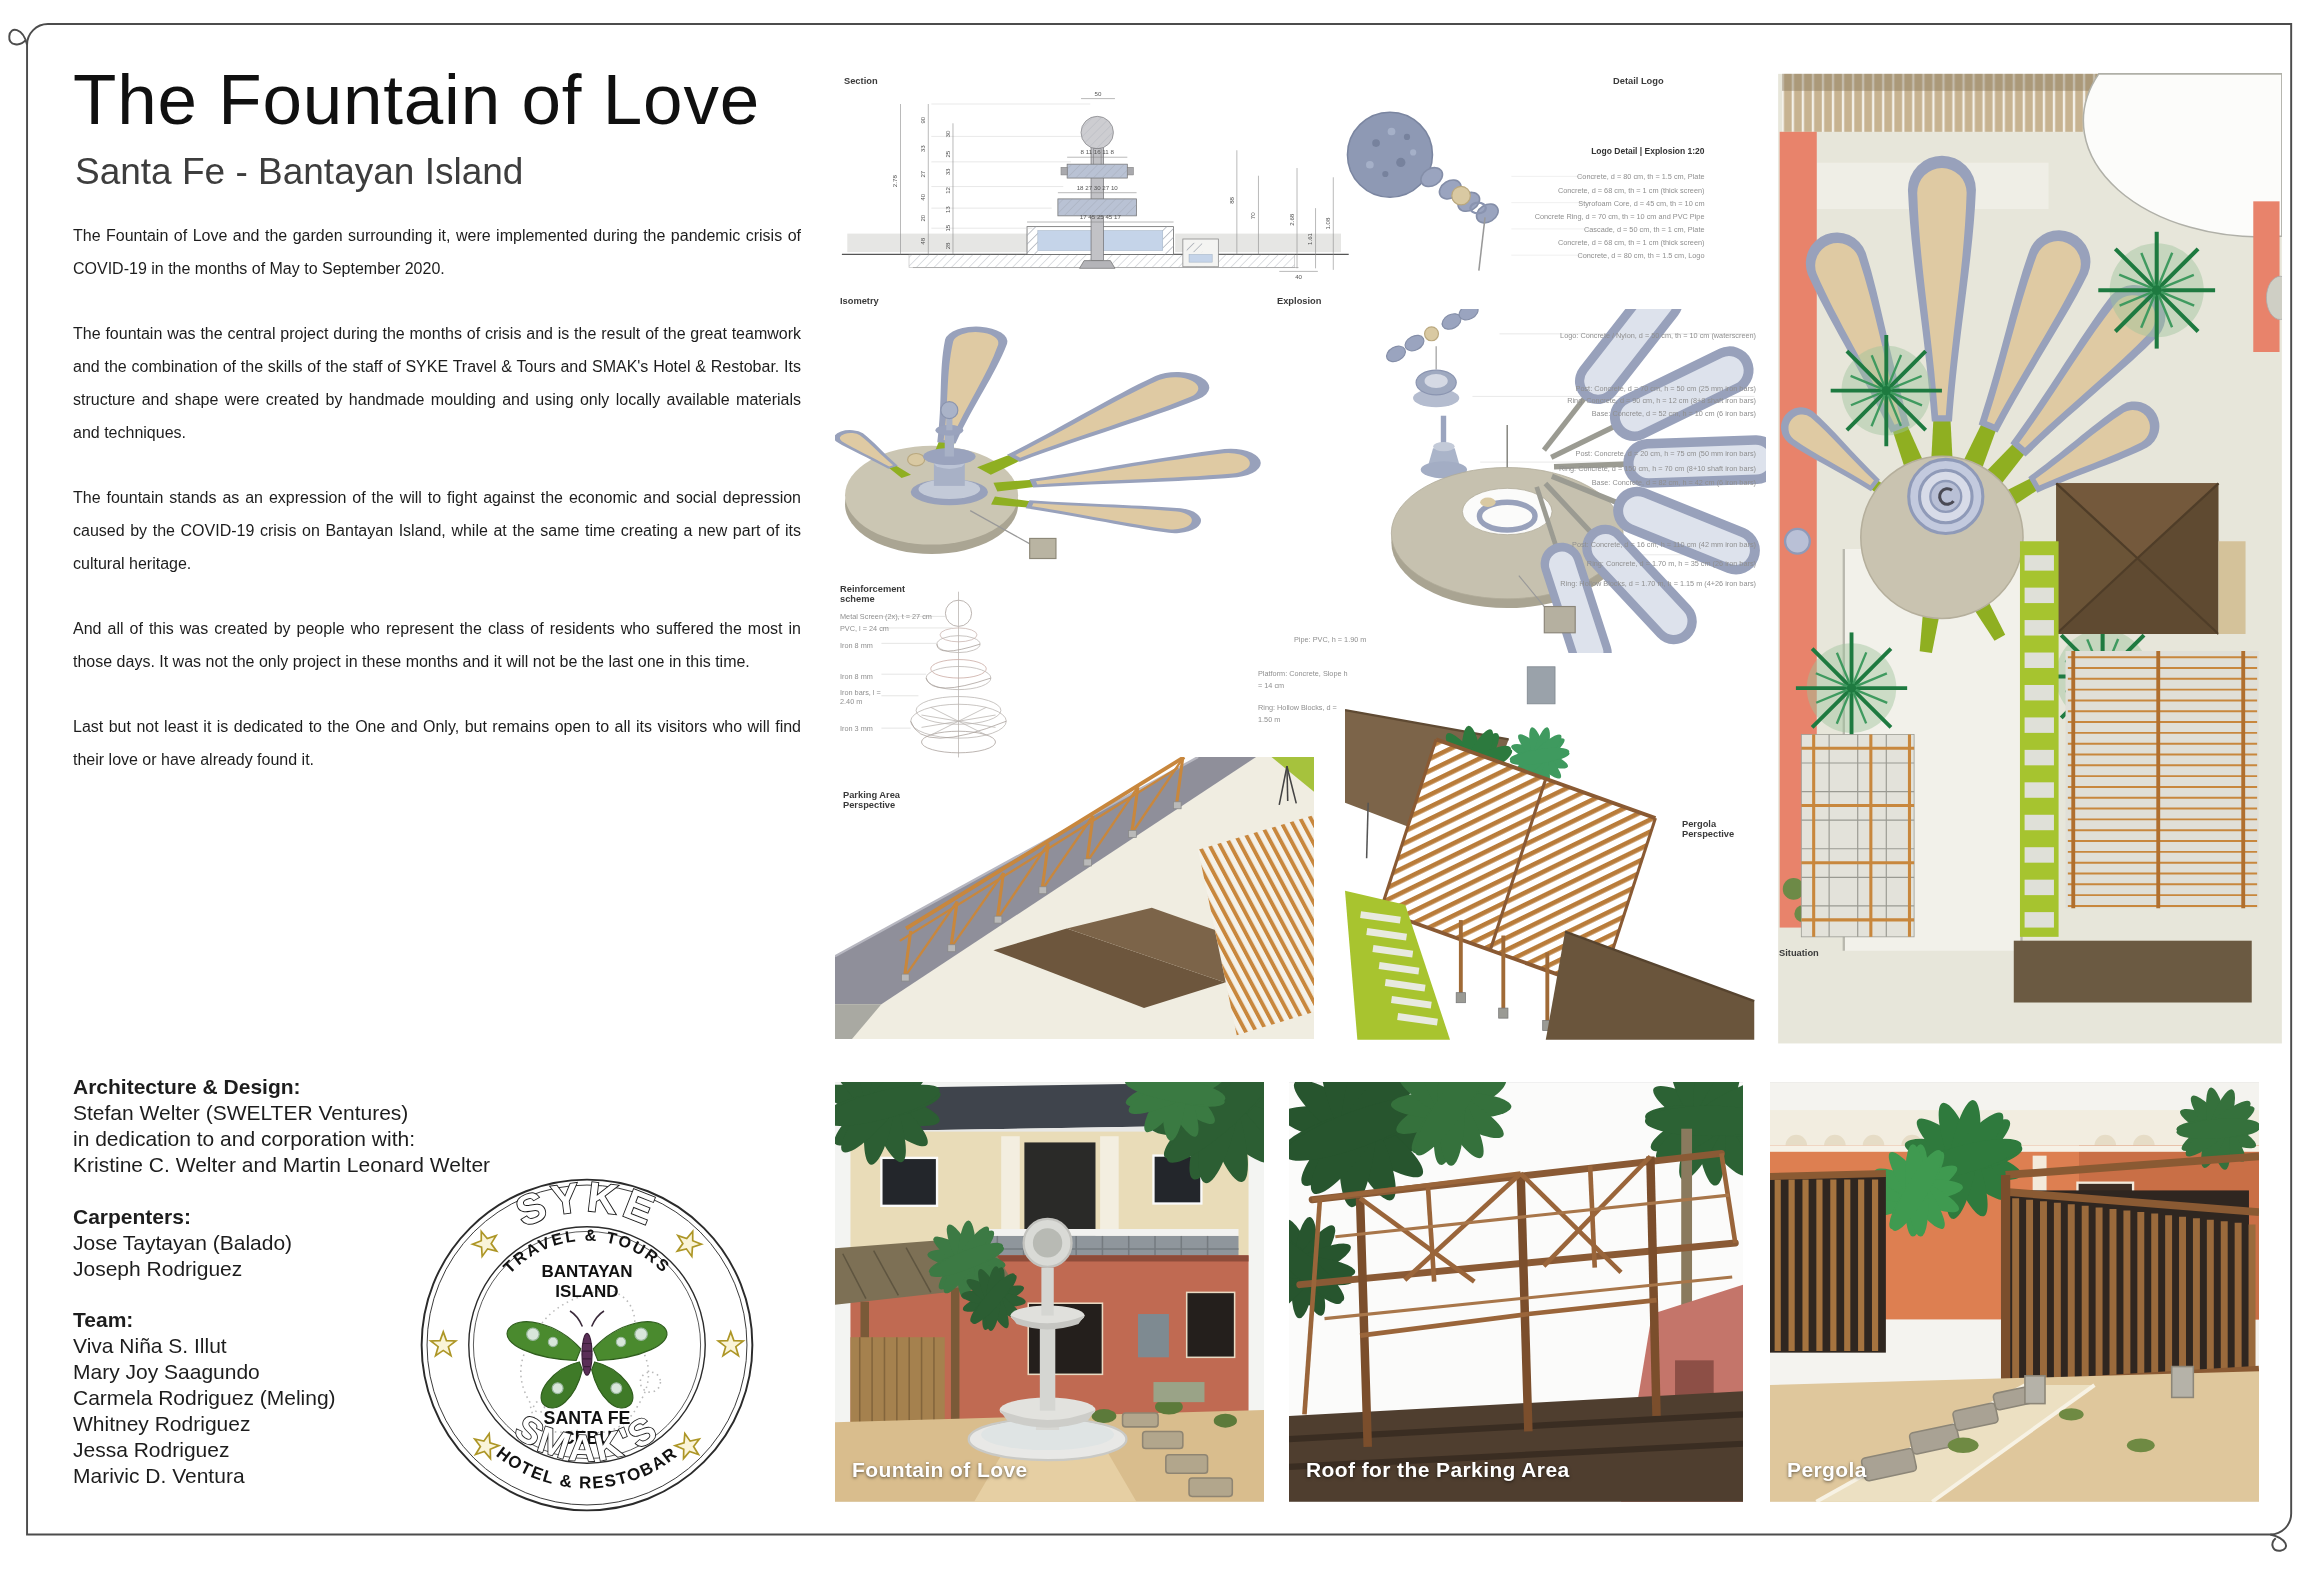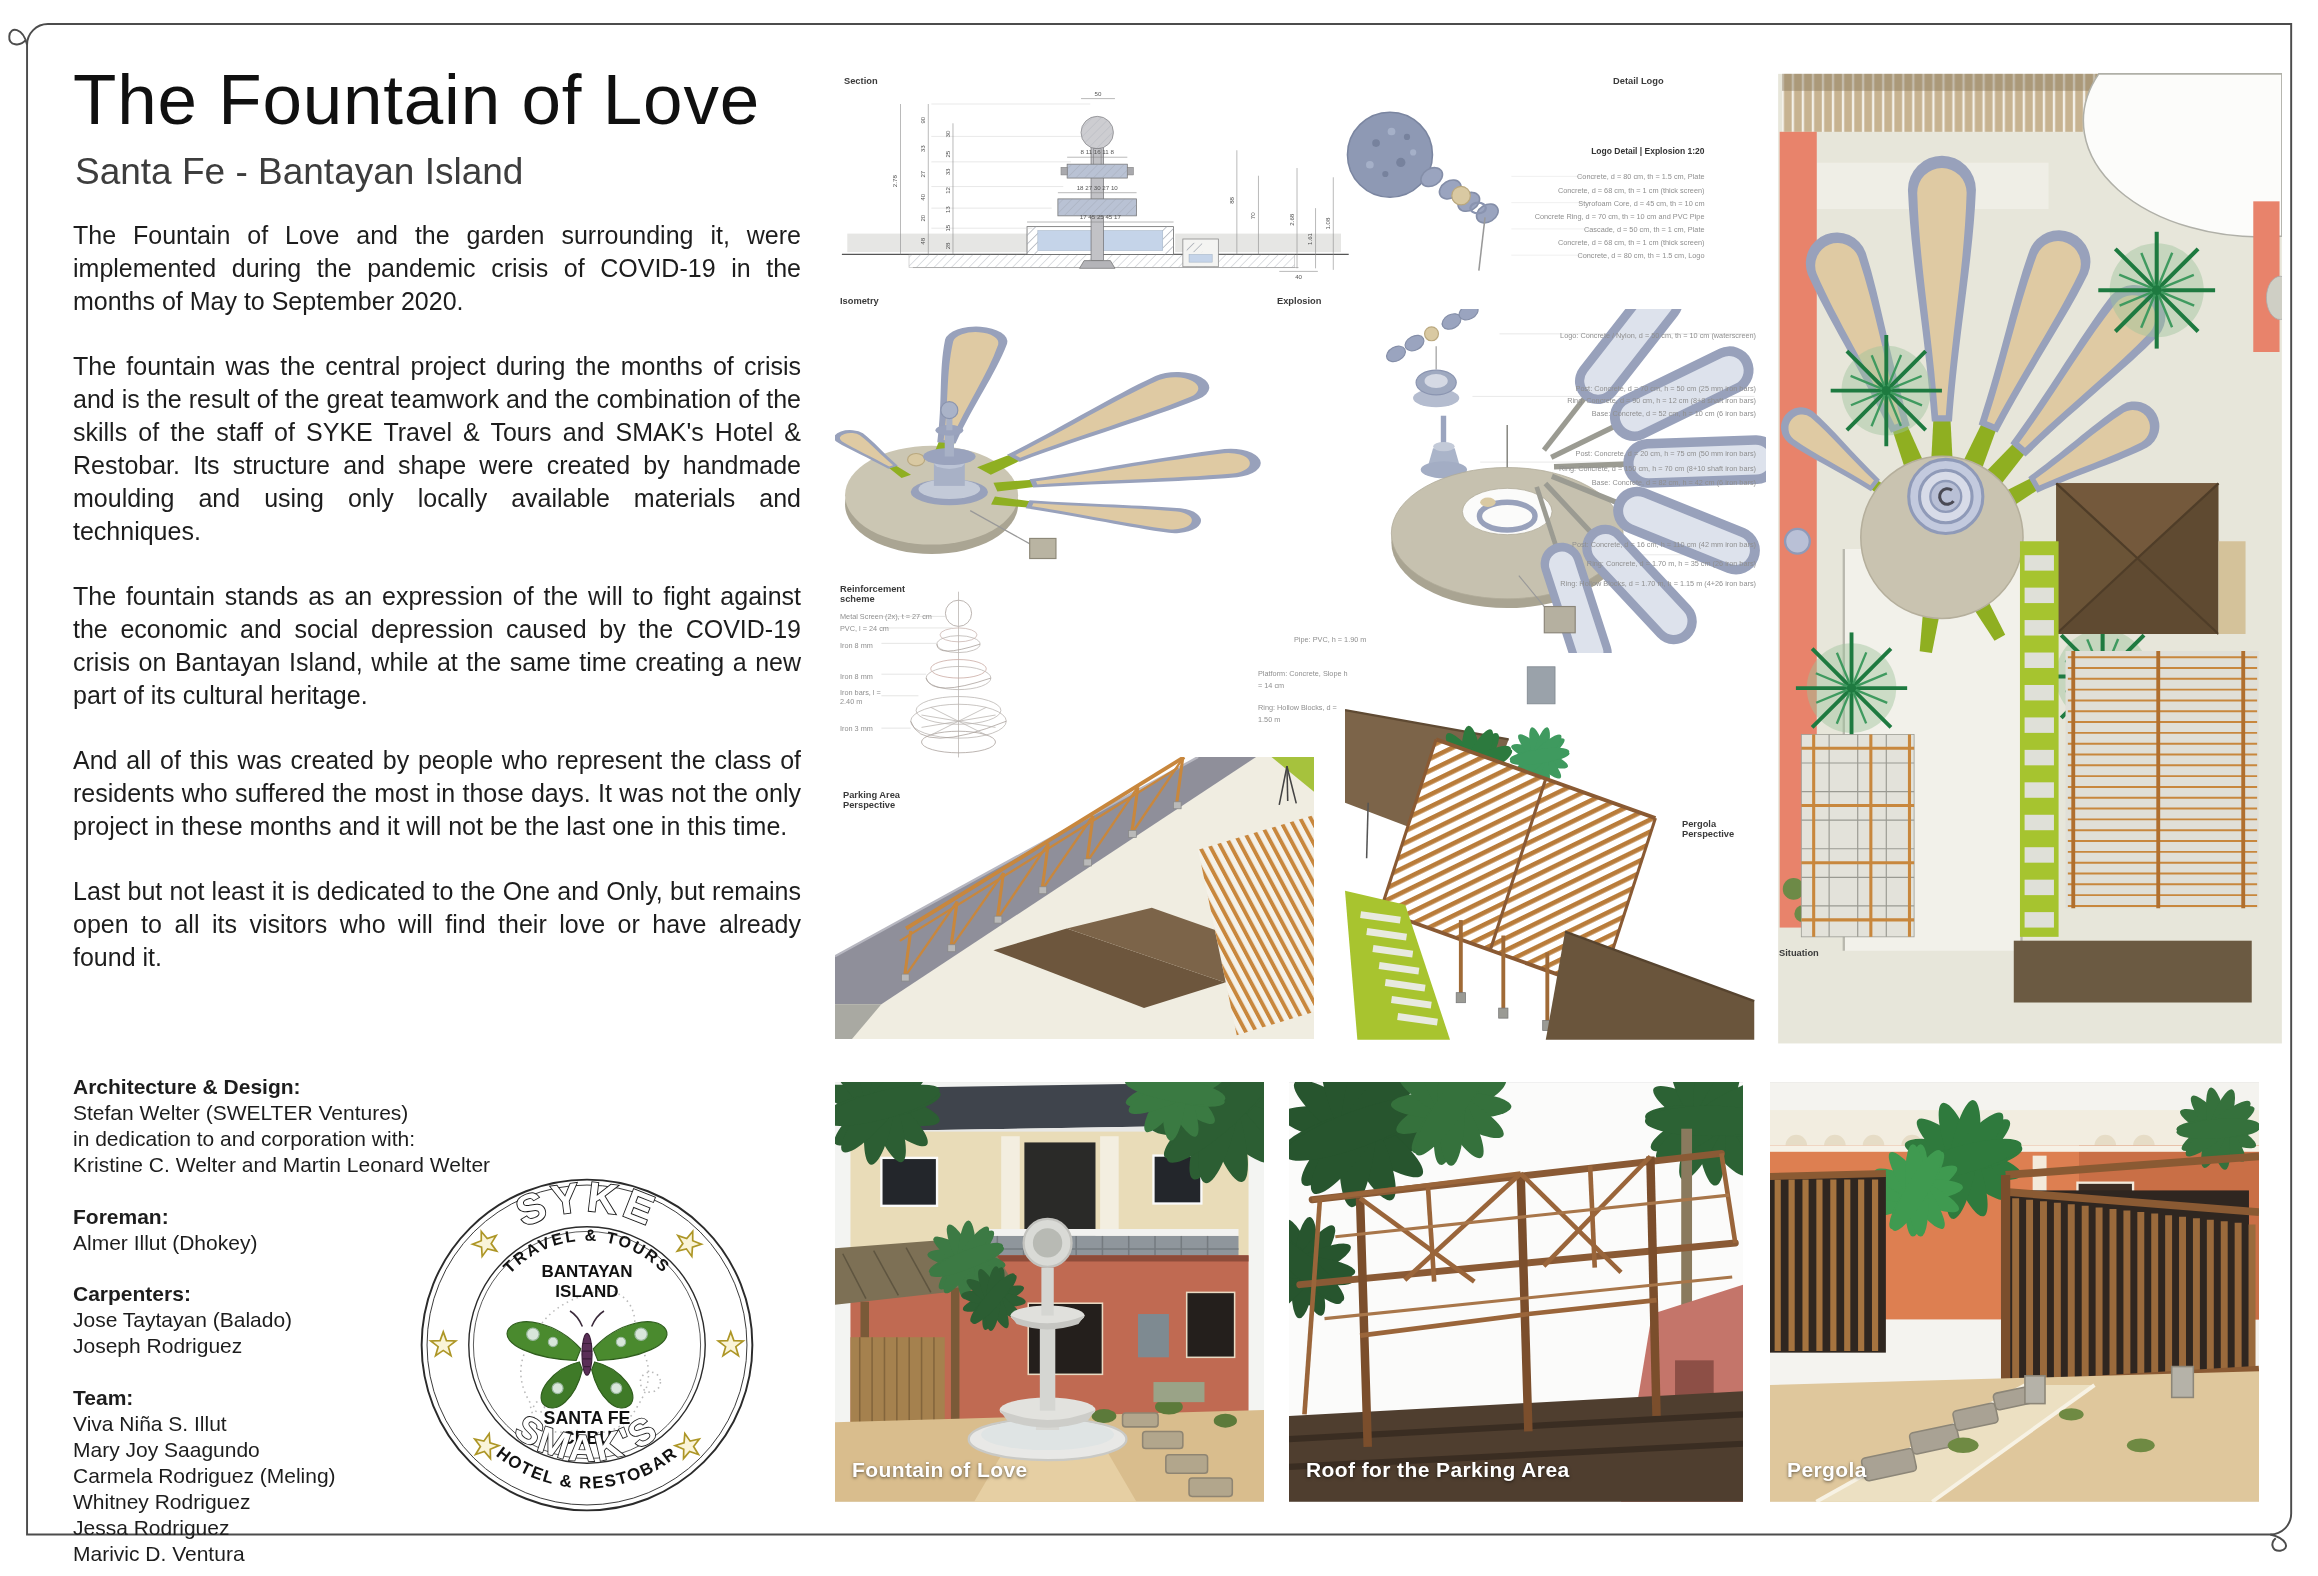--- a/index.html
+++ b/index.html
@@ -1,21 +1,21 @@
 <!DOCTYPE html>
 <html style="font-size:12.4px"><head>
 <meta charset="utf-8">
 <style>
   html,body{margin:0;padding:0;background:#888;}
   .page{position:relative;width:2319px;height:1577px;background:#fff;overflow:hidden;
         font-family:"Liberation Sans",sans-serif;color:#1d1d1d;}
   .abs{position:absolute;}
   .title{font-family:Liberation Sans, sans-serif;font-size:71px;color:#101010;letter-spacing:0.8px;}
   .subtitle{font-size:37px;color:#3d3d3d;}
-  .paras{width:728px;font-size:25px;line-height:33px;text-align:justify;}
+  .paras{width:728px;font-size:16px;line-height:33px;text-align:justify;}
   .paras p{margin:0 0 32px 0;}
   .credits{font-size:21px;line-height:26px;width:433px;}
   .credits .sec{margin-bottom:25.5px;}
   .credits .h{font-weight:bold;}
   .lbl{font-size:9.3px;font-weight:bold;color:#3a3a3a;line-height:10px;}
   .tiny{font-size:7.3px;color:#8f8f8f;line-height:11.6px;}
   .annR{position:absolute;right:563px;text-align:right;}
   .photo{position:absolute;overflow:hidden;background:#ddd;}
   .photo svg{display:block;}
   .caption{position:absolute;left:17px;bottom:20px;color:#fff;font-weight:bold;font-size:21px;
@@ -123,24 +123,20 @@
   <p>And all of this was created by people who represent the class of residents who suffered the most in those days. It was not the only project in these months and it will not be the last one in this time.</p>
   <p>Last but not least it is dedicated to the One and Only, but remains open to all its visitors who will find their love or have already found it.</p>
 </div>
 
 <div class="abs credits" style="left:73px;top:1074px;">
   <div class="sec">
     <div class="h">Architecture &amp; Design:</div>
     <div>Stefan Welter (SWELTER Ventures)</div>
     <div>in dedication to and corporation with:</div>
     <div>Kristine C. Welter and Martin Leonard Welter</div>
-  </div>
-  <div class="sec">
-    <div class="h">Foreman:</div>
-    <div>Almer Illut (Dhokey)</div>
   </div>
   <div class="sec">
     <div class="h">Carpenters:</div>
     <div>Jose Taytayan (Balado)</div>
     <div>Joseph Rodriguez</div>
   </div>
   <div class="sec">
     <div class="h">Team:</div>
     <div>Viva Niña S. Illut</div>
     <div>Mary Joy Saagundo</div>

